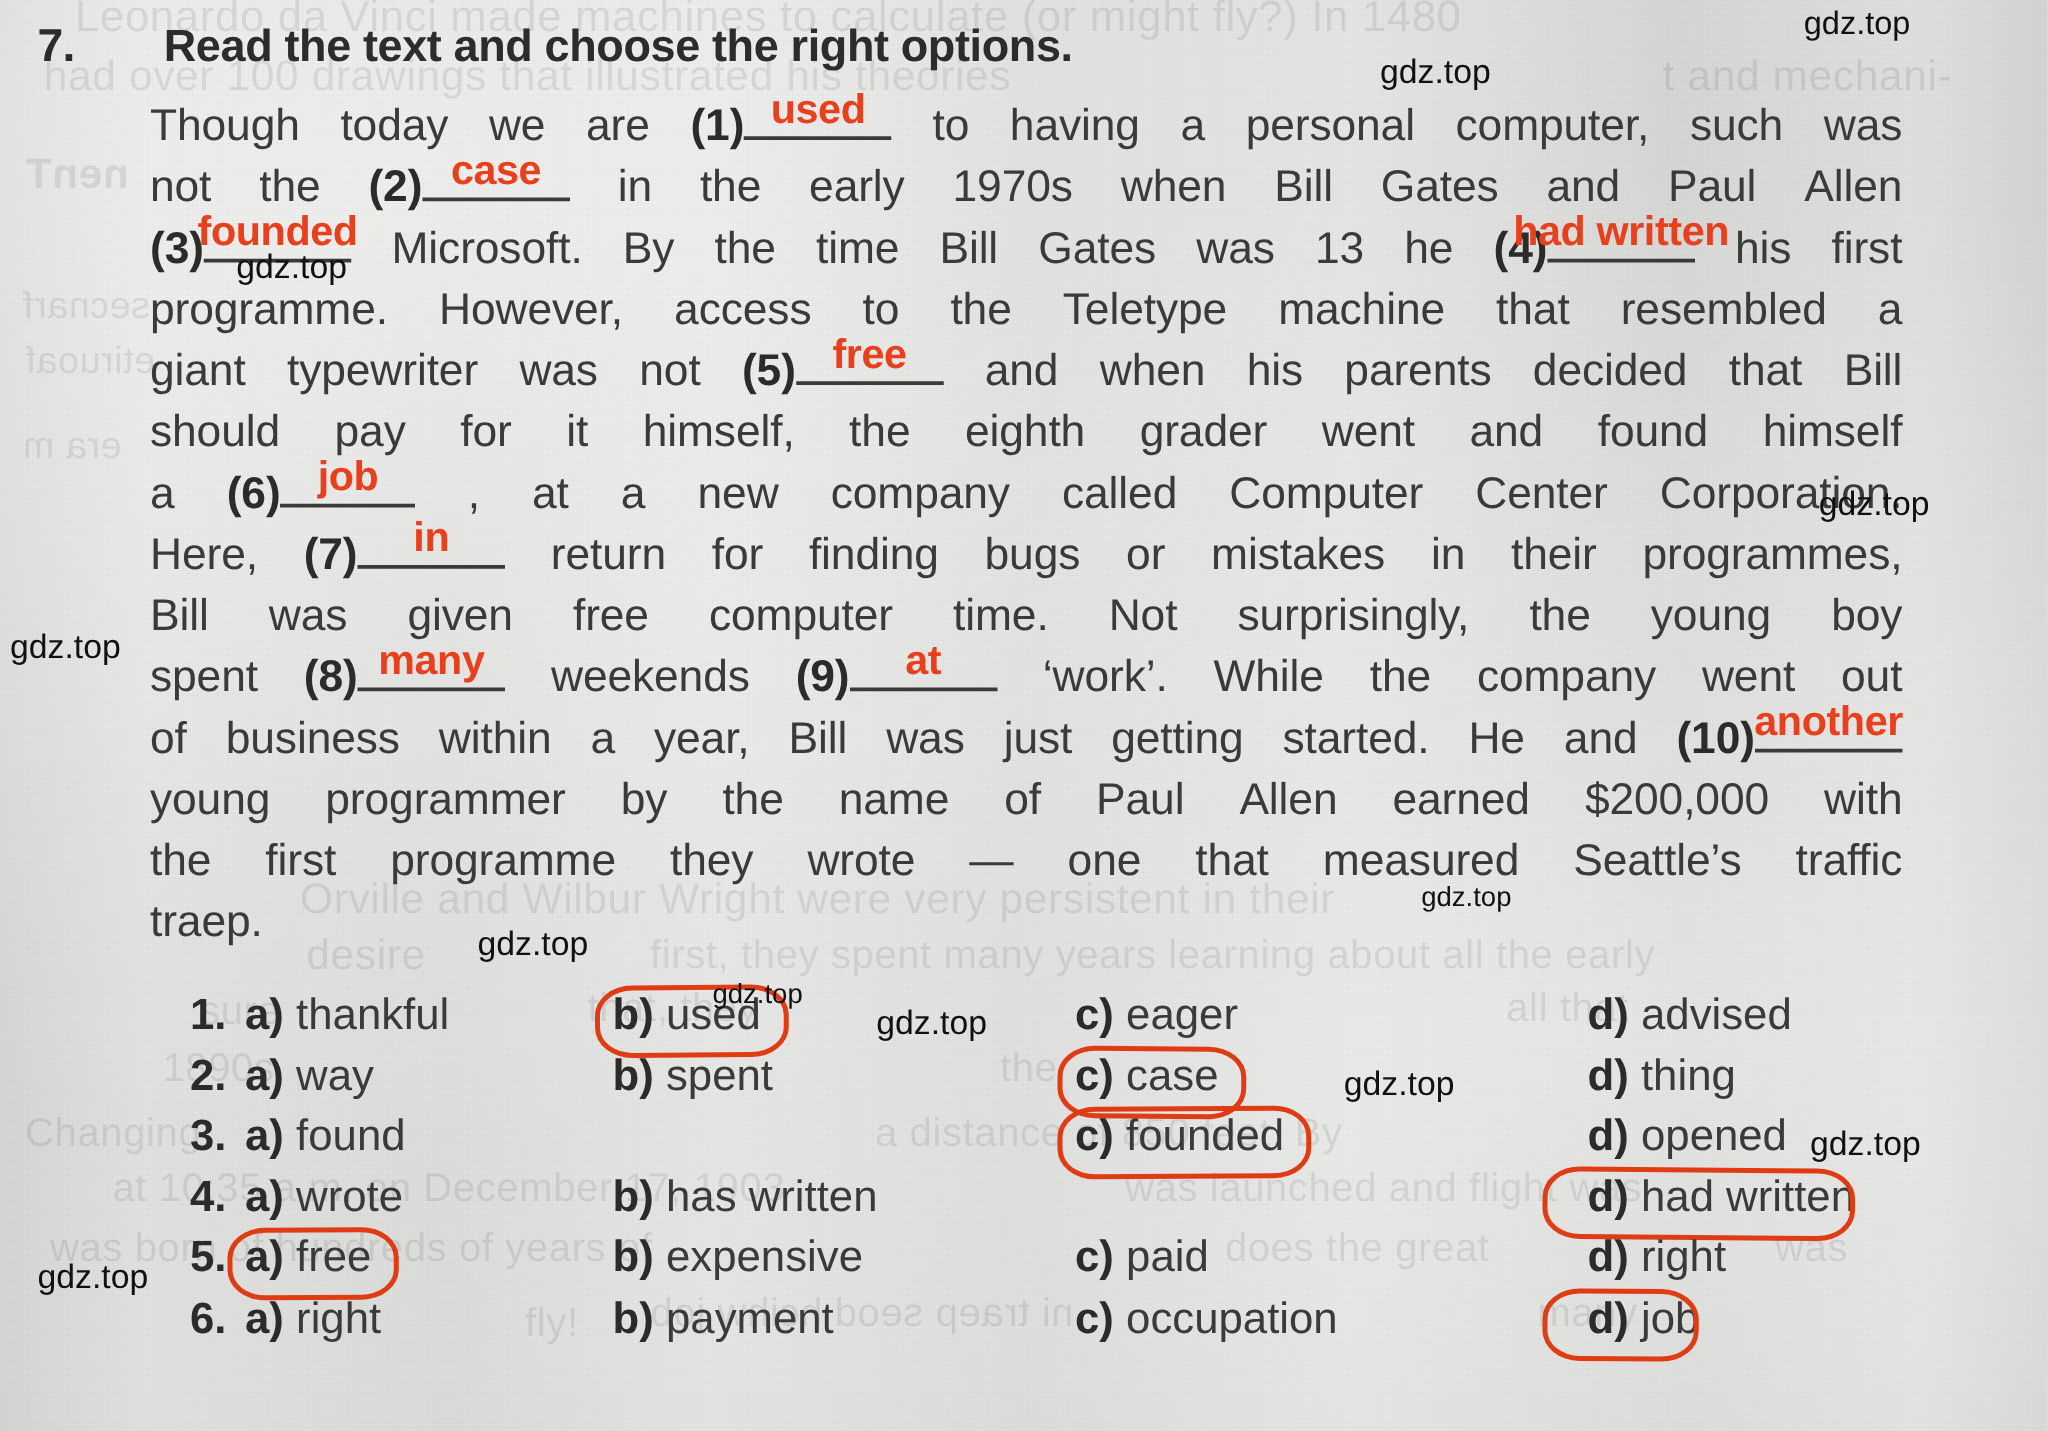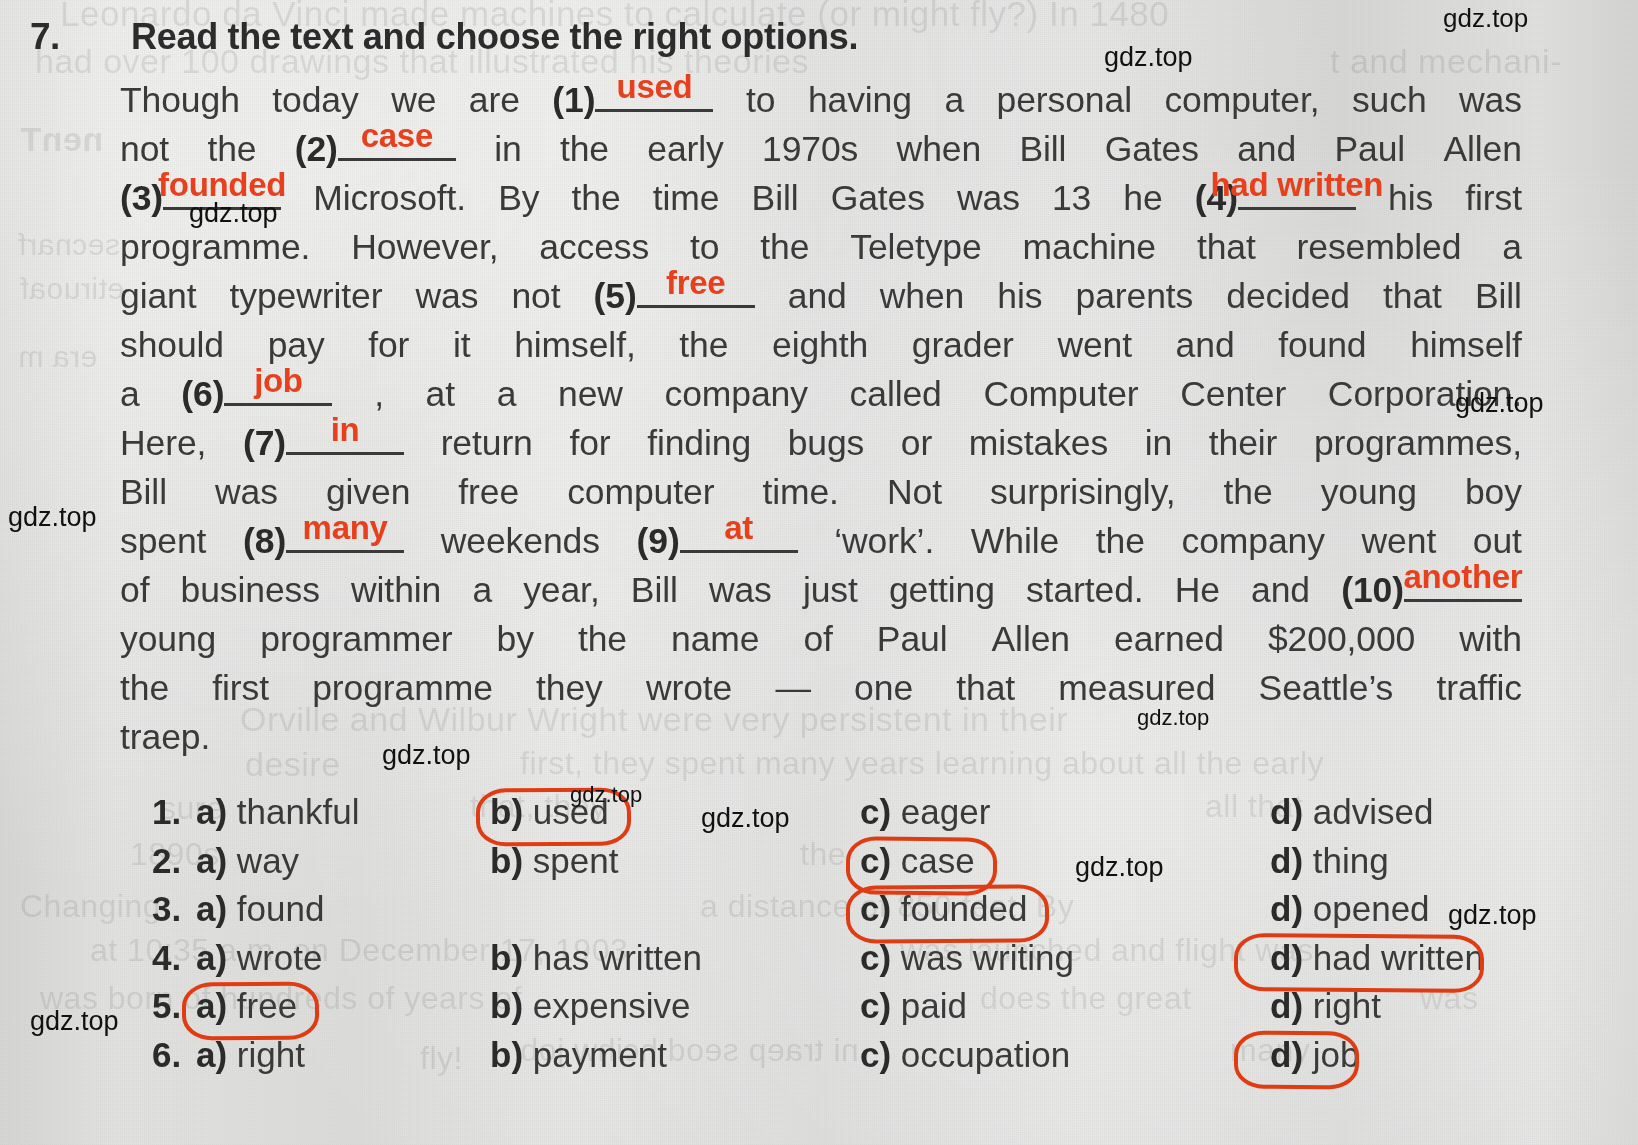--- a/index.html
+++ b/index.html
@@ -207,21 +207,20 @@
           <span class="idx">3.</span>
           <span class="opt c0"><span class="lt">a)</span><span> found</span></span>
           <span class="opt c2"><span class="lt">c)</span><span> founded</span></span>
           <span class="opt c3"><span class="lt">d)</span><span> opened</span></span>
           <div class="circ" style="border-color: rgb(224, 60, 20); left: 694px; top: -4px; width: 195px; height: 50px; transform: rotate(-0.4deg);"></div>
         </div>
         <div class="orow">
           <span class="idx">4.</span>
           <span class="opt c0"><span class="lt">a)</span><span> wrote</span></span>
           <span class="opt c1"><span class="lt">b)</span><span> has written</span></span>
-          <span class="opt c2"><span class="lt">c)</span><span> was writing</span></span>
           <span class="opt c3"><span class="lt">d)</span><span> had written</span></span>
           <div class="circ" style="border-color: rgb(224, 60, 20); left: 1082px; top: -4px; width: 242px; height: 50px; transform: rotate(0.5deg);"></div>
         </div>
         <div class="orow">
           <span class="idx">5.</span>
           <span class="opt c0"><span class="lt">a)</span><span> free</span></span>
           <span class="opt c1"><span class="lt">b)</span><span> expensive</span></span>
           <span class="opt c2"><span class="lt">c)</span><span> paid</span></span>
           <span class="opt c3"><span class="lt">d)</span><span> right</span></span>
           <div class="circ" style="border-color: rgb(224, 60, 20); left: 30px; top: -4px; width: 129px; height: 50px; transform: rotate(-0.4deg);"></div>

